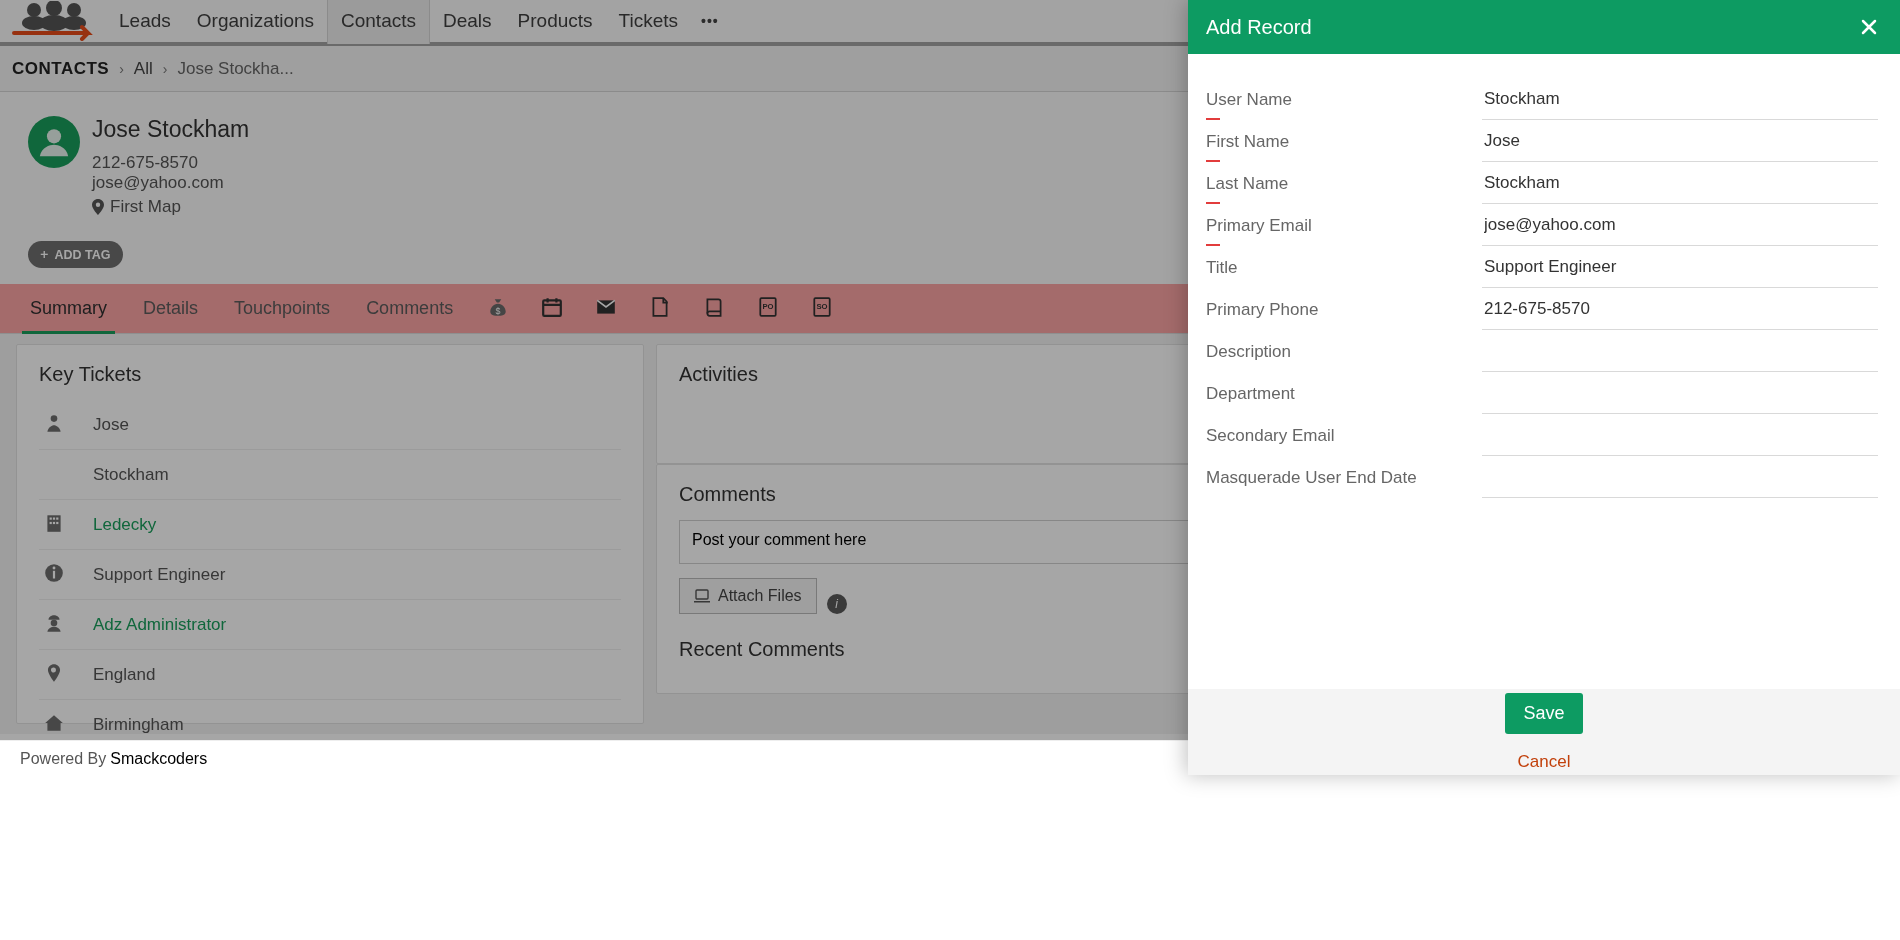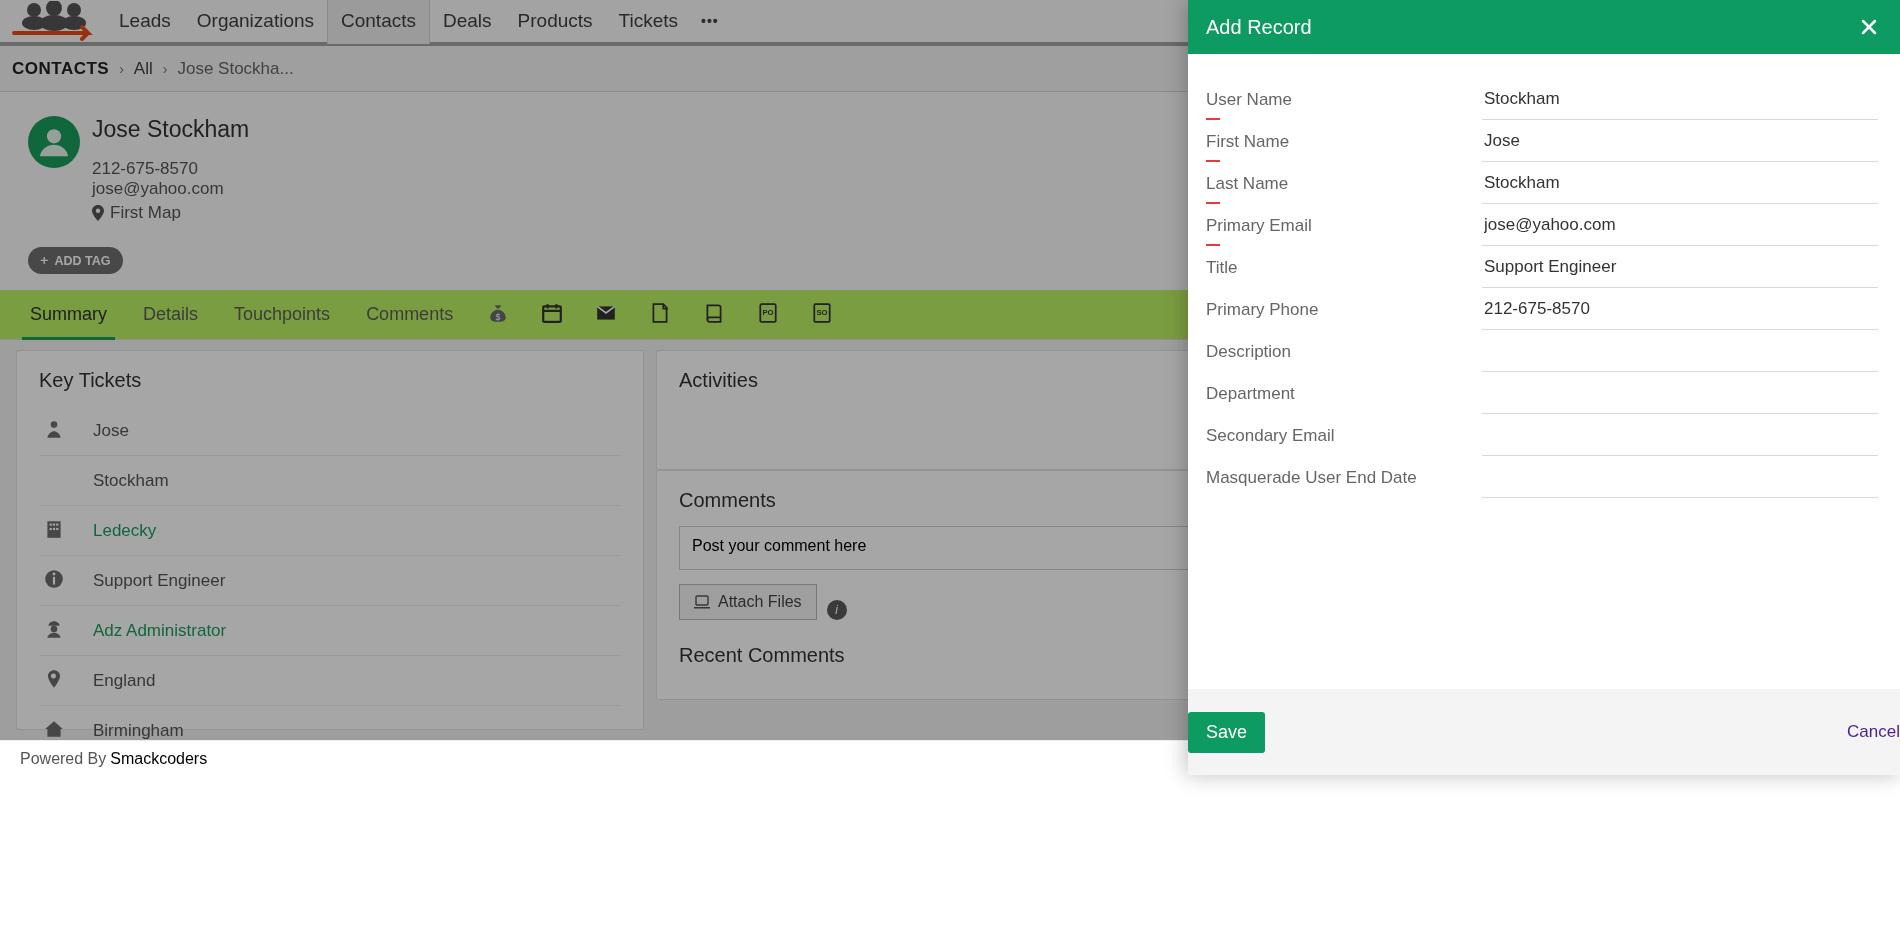--- a/index.html
+++ b/index.html
@@ -88,21 +88,21 @@
       background: #fbfbfb;
     }
     .rh-row { display: flex; align-items: flex-start; }
     .avatar {
       width: 52px; height: 52px; border-radius: 50%;
       background: #1a9e5c;
       display: flex; align-items: center; justify-content: center;
       margin-right: 12px;
     }
     .avatar svg { width: 34px; height: 34px; fill: #e8f5ee; }
-    .rh-name { font-size: 23px; color: #333; margin-bottom: 16px; }
+    .rh-name { font-size: 23px; color: #333; margin-bottom: 10px; }
     .rh-sub { font-size: 17px; color: #555; }
     .rh-link { font-size: 17px; color: #555; }
     .map-row { display: flex; align-items: center; gap: 6px; margin-top: 4px; font-size: 17px; color: #555; cursor: pointer; }
     .add-tag-btn {
       margin-top: 24px;
       background: #6f6f6f;
       color: #fff;
       border-radius: 14px;
       font-size: 12.5px;
       font-weight: 600;
@@ -111,21 +111,21 @@
       align-items: center;
       gap: 4px;
       cursor: pointer;
     }
 
     
     .tabs {
       display: flex;
       align-items: center;
       border-bottom: 1px solid #dcdcdc;
-      background: #bef264;
+      background: #fca5a5;
       padding: 0 28px;
       gap: 32px;
     }
     .tab {
       padding: 14px 2px;
       font-size: 18px;
       color: #5d5d5d;
       cursor: pointer;
       position: relative;
     }
@@ -256,34 +256,35 @@
       color: #333;
       padding: 10px 2px;
       outline: none;
       background: transparent;
     }
     .modal-foot {
       height: 86px;
       background: #f4f4f4;
       display: flex;
       align-items: center;
-      justify-content: space-between;
+      justify-content: center;
       gap: 18px;
+      flex-direction: column;
     }
     .btn-save {
       background: #0d9b62;
       color: #fff;
       border: 0;
       font-size: 18px;
       padding: 10px 18px;
       border-radius: 3px;
       cursor: pointer;
     }
     .btn-cancel {
-      color: #4c1d95;
+      color: #c2410c;
       font-size: 17px;
       background: none;
       border: 0;
       cursor: pointer;
     }
   </style>
 </head>
 <body>
 
 <div class="page-wrap">

